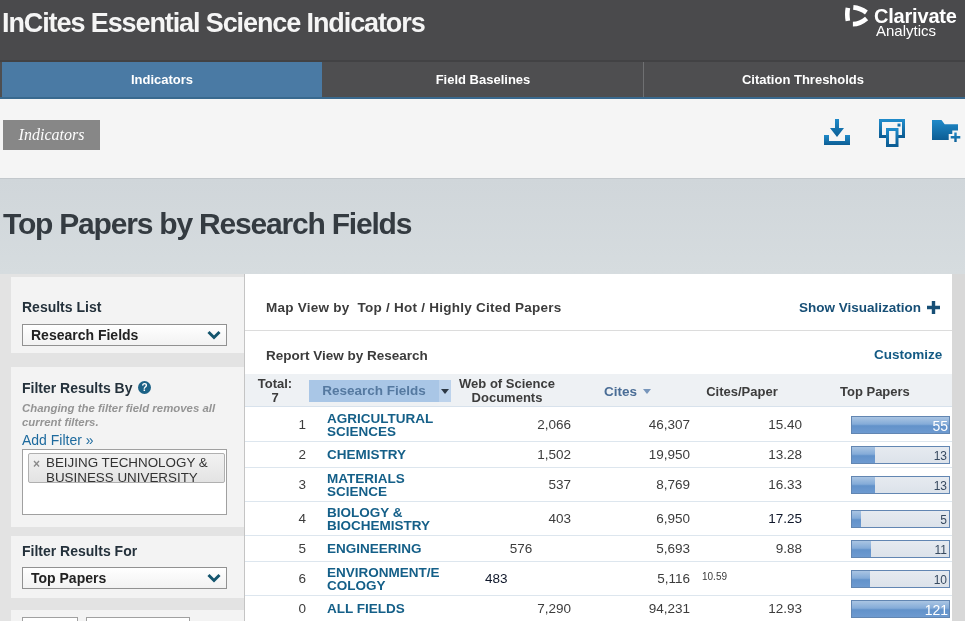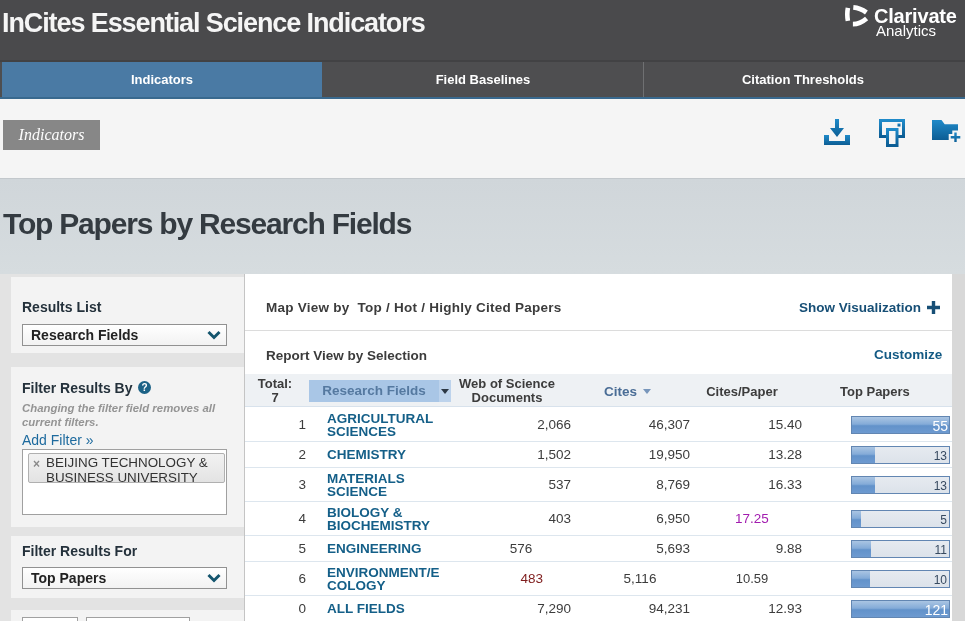--- a/index.html
+++ b/index.html
@@ -102,21 +102,21 @@
   <div class="abs" style="left:86px;top:617px;width:104px;height:10px;background:#fff;border:1px solid #a0a0a0;box-sizing:border-box"></div>
 
   <div class="abs" style="left:244px;top:274px;width:708px;height:347px;background:#fff;border-left:1px solid #c4c4c4;box-sizing:border-box"></div>
 
   <div class="abs" style="left:266px;top:300px;color:#3c3c3c;font-size:13.5px;font-weight:bold;letter-spacing:0.25px">Map View by&nbsp;&nbsp;Top / Hot / Highly Cited Papers</div>
   <div class="abs" style="left:799px;top:300px;color:#174f76;font-size:13.5px;font-weight:bold">Show Visualization</div>
   <svg class="abs" style="left:927px;top:301px" width="13" height="13" viewBox="0 0 13 13">
     <path d="M4.8,0 h3.4 v4.8 h4.8 v3.4 h-4.8 v4.8 h-3.4 v-4.8 h-4.8 v-3.4 h4.8 z" fill="#174f76"></path>
   </svg>
   <div class="abs" style="left:245px;top:330px;width:707px;height:1px;background:#dcdcdc"></div>
-  <div class="abs" style="left:266px;top:348px;color:#3c3c3c;font-size:13.5px;font-weight:bold">Report View by Selection</div>
+  <div class="abs" style="left:266px;top:348px;color:#3c3c3c;font-size:13.5px;font-weight:bold">Report View by Research</div>
   <div class="abs" style="left:874px;top:347px;color:#135a84;font-size:13.5px;font-weight:bold">Customize</div>
 
   <div class="abs" style="left:245px;top:374px;width:707px;height:33px;background:#eef1f4;border-bottom:1px solid #d8e2ec;box-sizing:border-box"></div>
   <div class="abs" style="left:253px;top:377px;width:44px;color:#3c3c3c;font-size:13px;font-weight:bold;text-align:center;line-height:14px">Total:<br>7</div>
   <div class="abs" style="left:309px;top:380px;width:130px;height:22px;background:#a9c6e6;color:#5579a0;font-size:13.5px;font-weight:bold;text-align:center;line-height:22px">Research Fields</div>
   <div class="abs" style="left:439px;top:380px;width:12px;height:22px;background:#bdd3ec"></div>
   <svg class="abs" style="left:441px;top:389px" width="8" height="6" viewBox="0 0 8 6">
       <path d="M0,0 h8 l-4,5 z" fill="#2c3845"></path>
     </svg>
   <div class="abs" style="left:455px;top:377px;width:104px;color:#3c3c3c;font-size:13px;font-weight:bold;text-align:center;line-height:13.5px">Web of Science Documents</div>
@@ -153,39 +153,39 @@
       <div class="abs" style="left:590px;top:477px;width:100px;color:#3c3c3c;font-size:13.5px;text-align:right">8,769</div>
       <div class="abs" style="left:702px;top:477px;width:100px;color:#3c3c3c;font-size:13.5px;text-align:right">16.33</div>
       <div class="abs" style="left:851px;top:476px;width:99px;height:18px;background:linear-gradient(#e6eaf0,#dce2ea);border:1px solid #6286b2;box-sizing:border-box"></div>
       <div class="abs" style="left:852px;top:477px;width:23px;height:16px;background:linear-gradient(#aac5e3 0%,#84abd8 45%,#6292ca 55%,#6d9ad0 100%)"></div>
       <div class="abs" style="left:851px;top:479px;width:96px;color:#374a60;font-size:12px;text-align:right">13</div>
       <div class="abs" style="left:245px;top:502px;width:707px;height:34px;border-bottom:1px solid #dde6ee;box-sizing:border-box"></div>
       <div class="abs" style="left:266px;top:511px;width:40px;color:#3c3c3c;font-size:13.5px;text-align:right">4</div>
       <div class="abs fieldlink" style="left:327px;top:506px;width:120px">BIOLOGY &amp; BIOCHEMISTRY</div>
       <div class="abs" style="left:471px;top:511px;width:100px;color:#3c3c3c;font-size:13.5px;text-align:right">403</div>
       <div class="abs" style="left:590px;top:511px;width:100px;color:#3c3c3c;font-size:13.5px;text-align:right">6,950</div>
-      <div class="abs" style="left:702px;top:511px;width:100px;color:#a21caf;font-size:13.5px;text-align:center">17.25</div>
+      <div class="abs" style="left:702px;top:511px;width:100px;color:#0f172a;font-size:13.5px;text-align:right">17.25</div>
       <div class="abs" style="left:851px;top:510px;width:99px;height:18px;background:linear-gradient(#e6eaf0,#dce2ea);border:1px solid #6286b2;box-sizing:border-box"></div>
       <div class="abs" style="left:852px;top:511px;width:9px;height:16px;background:linear-gradient(#aac5e3 0%,#84abd8 45%,#6292ca 55%,#6d9ad0 100%)"></div>
       <div class="abs" style="left:851px;top:513px;width:96px;color:#374a60;font-size:12px;text-align:right">5</div>
       <div class="abs" style="left:245px;top:536px;width:707px;height:26px;border-bottom:1px solid #dde6ee;box-sizing:border-box"></div>
       <div class="abs" style="left:266px;top:541px;width:40px;color:#3c3c3c;font-size:13.5px;text-align:right">5</div>
       <div class="abs fieldlink" style="left:327px;top:542px;width:120px">ENGINEERING</div>
       <div class="abs" style="left:471px;top:541px;width:100px;color:#3c3c3c;font-size:13.5px;text-align:center">576</div>
       <div class="abs" style="left:590px;top:541px;width:100px;color:#3c3c3c;font-size:13.5px;text-align:right">5,693</div>
       <div class="abs" style="left:702px;top:541px;width:100px;color:#3c3c3c;font-size:13.5px;text-align:right">9.88</div>
       <div class="abs" style="left:851px;top:540px;width:99px;height:18px;background:linear-gradient(#e6eaf0,#dce2ea);border:1px solid #6286b2;box-sizing:border-box"></div>
       <div class="abs" style="left:852px;top:541px;width:19px;height:16px;background:linear-gradient(#aac5e3 0%,#84abd8 45%,#6292ca 55%,#6d9ad0 100%)"></div>
       <div class="abs" style="left:851px;top:543px;width:96px;color:#374a60;font-size:12px;text-align:right">11</div>
       <div class="abs" style="left:245px;top:562px;width:707px;height:34px;border-bottom:1px solid #dde6ee;box-sizing:border-box"></div>
       <div class="abs" style="left:266px;top:571px;width:40px;color:#3c3c3c;font-size:13.5px;text-align:right">6</div>
       <div class="abs fieldlink" style="left:327px;top:566px;width:120px">ENVIRONMENT/E COLOGY</div>
-      <div class="abs" style="left:443px;top:571px;width:100px;color:#7f1d1d;font-size:13.5px;text-align:right">483</div>
-      <div class="abs" style="left:590px;top:571px;width:100px;color:#3c3c3c;font-size:13.5px;text-align:center">5,116</div>
-      <div class="abs" style="left:702px;top:571px;width:100px;color:#3c3c3c;font-size:13px;text-align:center">10.59</div>
+      <div class="abs" style="left:485px;top:571px;width:100px;color:#0f172a;font-size:13.5px;text-align:left">483</div>
+      <div class="abs" style="left:590px;top:571px;width:100px;color:#3c3c3c;font-size:13.5px;text-align:right">5,116</div>
+      <div class="abs" style="left:702px;top:571px;width:100px;color:#3c3c3c;font-size:10px;text-align:left">10.59</div>
       <div class="abs" style="left:851px;top:570px;width:99px;height:18px;background:linear-gradient(#e6eaf0,#dce2ea);border:1px solid #6286b2;box-sizing:border-box"></div>
       <div class="abs" style="left:852px;top:571px;width:18px;height:16px;background:linear-gradient(#aac5e3 0%,#84abd8 45%,#6292ca 55%,#6d9ad0 100%)"></div>
       <div class="abs" style="left:851px;top:573px;width:96px;color:#374a60;font-size:12px;text-align:right">10</div>
       <div class="abs" style="left:245px;top:596px;width:707px;height:26px;border-bottom:1px solid #dde6ee;box-sizing:border-box"></div>
       <div class="abs" style="left:266px;top:601px;width:40px;color:#3c3c3c;font-size:13.5px;text-align:right">0</div>
       <div class="abs fieldlink" style="left:327px;top:602px;width:120px">ALL FIELDS</div>
       <div class="abs" style="left:471px;top:601px;width:100px;color:#3c3c3c;font-size:13.5px;text-align:right">7,290</div>
       <div class="abs" style="left:590px;top:601px;width:100px;color:#3c3c3c;font-size:13.5px;text-align:right">94,231</div>
       <div class="abs" style="left:702px;top:601px;width:100px;color:#3c3c3c;font-size:13.5px;text-align:right">12.93</div>
       <div class="abs" style="left:851px;top:600px;width:99px;height:18px;background:linear-gradient(#e6eaf0,#dce2ea);border:1px solid #6286b2;box-sizing:border-box"></div>

